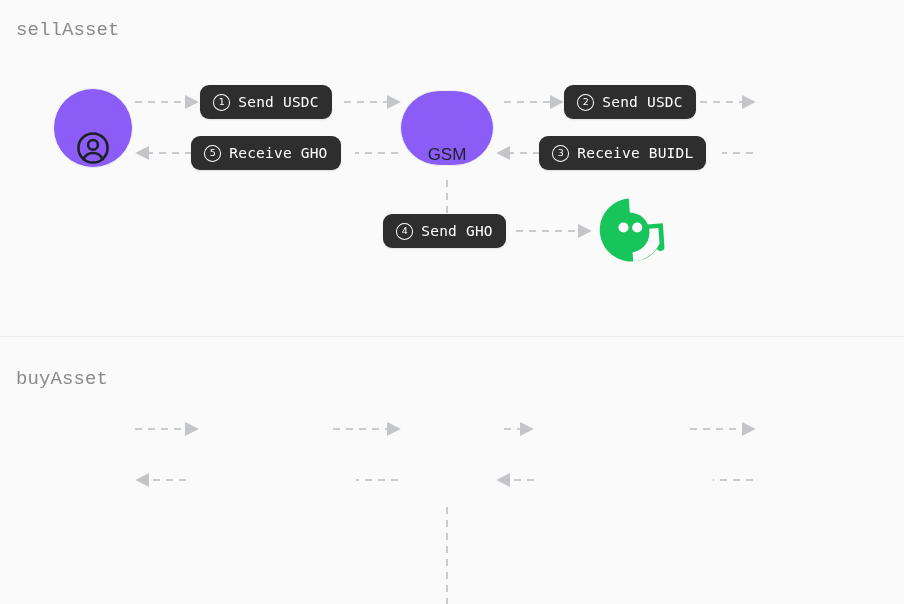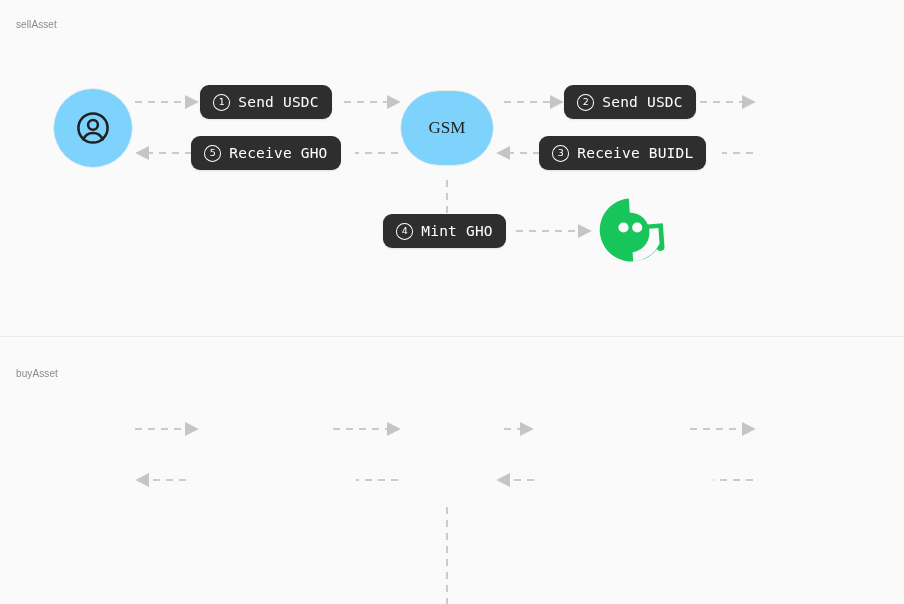--- a/index.html
+++ b/index.html
@@ -15,36 +15,36 @@
   .section{position:absolute;left:0;width:904px;}
   .section.s1{top:0;height:308px;}
   .section.s2{top:308px;height:375px;margin-top:28px;}
   .section.s2::before{
     content:"";position:absolute;left:0;top:0;width:904px;height:1px;
     background:#ececec;
   }
 
   .sect-title{
     position:absolute;left:16px;
-    font-size:10px;color:#8a8a8a;letter-spacing:.1px;
-    font-family:Liberation Sans, sans-serif;
+    font-size:19px;color:#8a8a8a;letter-spacing:.1px;
+    font-family:Liberation Mono, monospace;
   }
   .s1 .sect-title{top:19px;}
   .s2 .sect-title{top:32px;}
 
   
   .node{
     position:absolute;
-    background:#7dd3fc;
+    background:#8b5cf6;
     border:1px solid #eceef0;
     box-sizing:border-box;
-    display:flex;align-items:center;justify-content:center;
+    display:flex;align-items:flex-end;justify-content:center;
     color:#1f2022;
     font-size:17px;
-    font-family:Liberation Serif, serif;
+    font-family:Liberation Sans, sans-serif;
   }
   .node.user{width:80px;height:80px;border-radius:50%;}
   .node.gsm{width:94px;height:76px;border-radius:40px/38px;}
   .node.buidl{width:116px;height:72px;border-radius:36px;}
 
   .avatar-svg{display:block;}
 
   
   .pill{
     position:absolute;
@@ -161,21 +161,21 @@
       <span class="txt">Send USDC</span>
     </div>
 
     <div class="pill" style="left:539px;top:136px;">
       <span class="num">3</span>
       <span class="txt">Receive BUIDL</span>
     </div>
 
     <div class="pill" style="left:383px;top:214px;">
       <span class="num">4</span>
-      <span class="txt">Mint GHO</span>
+      <span class="txt">Send GHO</span>
     </div>
   </div>
 
   <div class="section s2">
 
     <div class="sect-title">buyAsset</div>
 
     <div class="conn" style="left:0;top:0;">
       <svg width="904" height="296">
         <defs>

